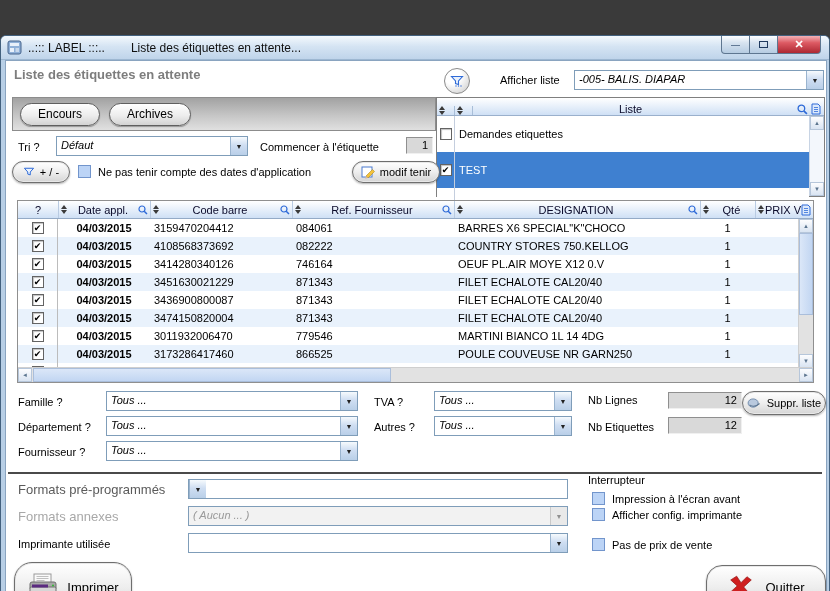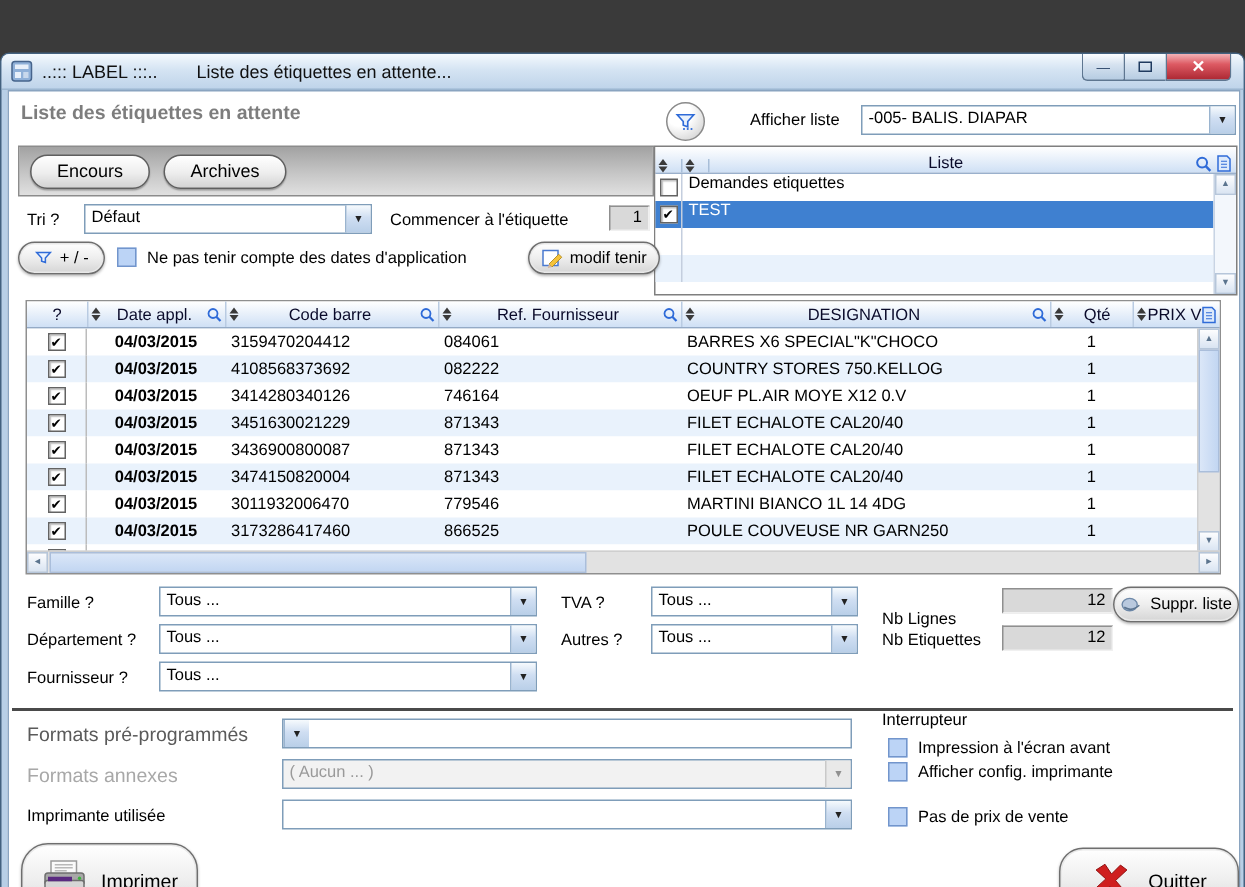--- a/index.html
+++ b/index.html
@@ -22,21 +22,21 @@
         background:linear-gradient(#f3b2b6,#dd5a63 40%,#ad2833);}
   .maxglyph{width:9px;height:7px;border:1px solid #1f3a5f;}
   
   .content{position:absolute;left:4px;top:24px;width:822px;height:563px;background:#fff;
            border:1px solid #8aa4c0;}
   .abs{position:absolute;}
   .lbl{font-size:11px;color:#000;white-space:nowrap;}
   .page-title{left:8px;top:6px;font-size:13px;font-weight:bold;color:#7d7d7d;}
   
   .select{display:flex;align-items:stretch;border:1px solid #7f9db9;background:#fff;height:20px;}
-  .sel-val{flex:1;padding:2px 4px;font-size:11px;white-space:nowrap;overflow:hidden;}
+  .sel-val{flex:1;padding:2px 4px;font-size:11px;white-space:nowrap;overflow:hidden;font-style:italic;}
   .sel-arrow{width:17px;display:flex;align-items:center;justify-content:center;font-size:7px;color:#222;
              background:linear-gradient(#f6fafd,#cfdef2 45%,#b9cfe8);border-left:1px solid #9ab4cf;}
   .select.disabled{background:#f2f2f2;}
   .select.disabled .sel-val{color:#9a9a9a;}
   .select.disabled .sel-arrow{background:#e9e9e9;color:#909090;border-left-color:#c9c9c9;}
   
   .combo-circle{left:438px;top:7px;width:26px;height:26px;border-radius:50%;border:1px solid #8a8a8a;
         background:radial-gradient(circle at 32% 28%,#ffffff 0 35%,#d9d9d9 80%,#c2c2c2);
         display:flex;align-items:center;justify-content:center;}
   .afficher-label{left:494px;top:13px;}
@@ -49,21 +49,21 @@
         background:linear-gradient(#ffffff,#ededed 55%,#d3d3d3);display:flex;align-items:center;
         box-shadow:0 1px 1px rgba(0,0,0,.3);}
   
   .liste-panel{left:430px;top:36px;width:389px;height:100px;border:1px solid #7f7f7f;background:#fff;}
   .lp-header{height:18px;display:flex;background:linear-gradient(#ffffff,#cfe0f5);
         border-bottom:1px solid #9ab0cc;font-size:11px;color:#0a0a2a;align-items:flex-end;}
   .lp-sortcell{width:18px;border-right:1px solid #a8bed8;display:flex;align-items:center;padding-left:2px;}
   .lp-title{flex:1;display:flex;align-items:center;justify-content:center;}
   .lp-icons{width:36px;display:flex;align-items:center;justify-content:flex-end;gap:3px;padding-right:3px;}
   .lp-body{position:relative;}
-  .lrow{height:18px;display:flex;font-size:11px;margin-right:15px;background:#fff;}
+  .lrow{height:36px;display:flex;align-items:center;font-size:11px;margin-right:15px;background:#fff;}
   .lrow .cbcell{width:18px;height:100%;display:flex;align-items:center;justify-content:center;
         border-right:1px solid #c4cede;}
   .lrow .llab{padding-left:4px;}
   .lrow.sel{background:#3f80d0;color:#fff;}
   .lrow.filler.alt{background:#e9f2fc;}
   .lp-vscroll{position:absolute;right:0;top:18px;bottom:0;width:15px;background:#f3f7fc;
         border-left:1px solid #c8d4e4;}
   .sbtn{position:absolute;left:0;width:14px;height:14px;display:flex;align-items:center;justify-content:center;
         font-size:6px;color:#5b748e;background:linear-gradient(#fdfdfe,#d9e4f2);border:1px solid #b6c6da;}
   
@@ -115,21 +115,21 @@
         border-top:1px solid #cfcfcf;}
   .hs-thumb{position:absolute;left:15px;top:0;bottom:0;width:358px;
         background:linear-gradient(#dbe7f8,#c2d6f2);border:1px solid #aabedb;}
   .hbtn{top:0;}
   
   .famille-label{left:12px;top:335px}.famille-select{left:100px;top:330px;width:252px}
   .departement-label{left:12px;top:360px}.departement-select{left:100px;top:355px;width:252px}
   .fournisseur-label{left:12px;top:385px}.fournisseur-select{left:100px;top:380px;width:252px}
   .tva-label{left:368px;top:335px}.tva-select{left:428px;top:330px;width:138px}
   .autres-label{left:368px;top:360px}.autres-select{left:428px;top:355px;width:138px}
-  .nbl-label{left:582px;top:346px}.nbl-box{left:662px;top:331px;width:74px;height:17px}
+  .nbl-label{left:582px;top:333px}.nbl-box{left:662px;top:331px;width:74px;height:17px}
   .nbe-label{left:582px;top:360px}.nbe-box{left:662px;top:356px;width:74px;height:17px}
   .suppr-btn{left:736px;top:330px;width:84px;height:24px;}
   .divider{left:2px;top:411px;width:814px;height:2px;background:#4a4a4a;}
   
   .fpre-label{left:12px;top:421px;font-size:13px;color:#5a5a5a;}
   .fpre-select{left:182px;top:418px;width:380px}
   .fann-label{left:12px;top:448px;font-size:13px;color:#a8a8a8;}
   .fann-select{left:182px;top:445px;width:380px}
   .impr-label{left:12px;top:477px;}
   .impr-select{left:182px;top:472px;width:380px}

